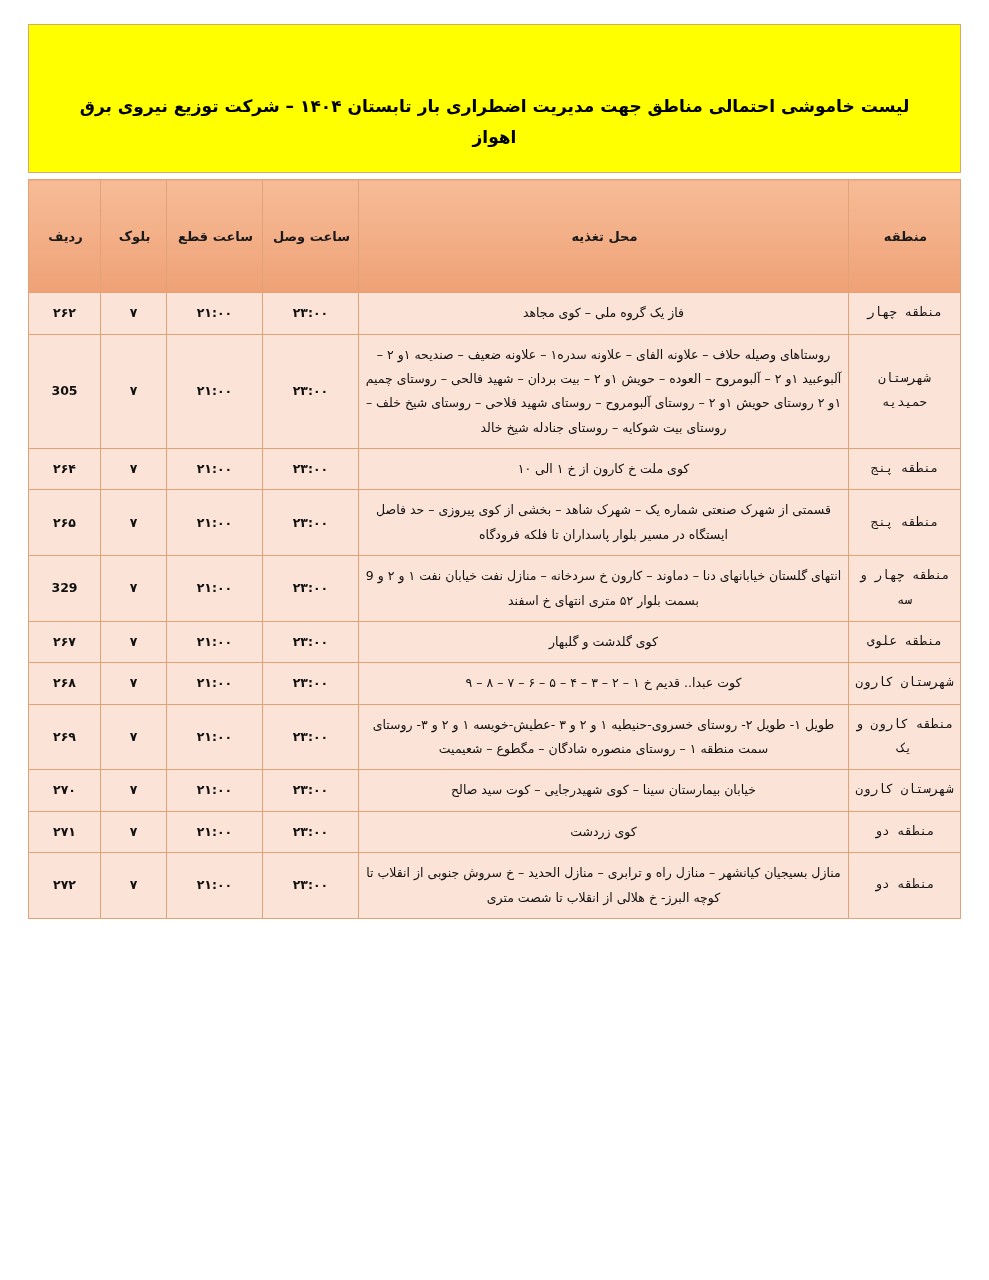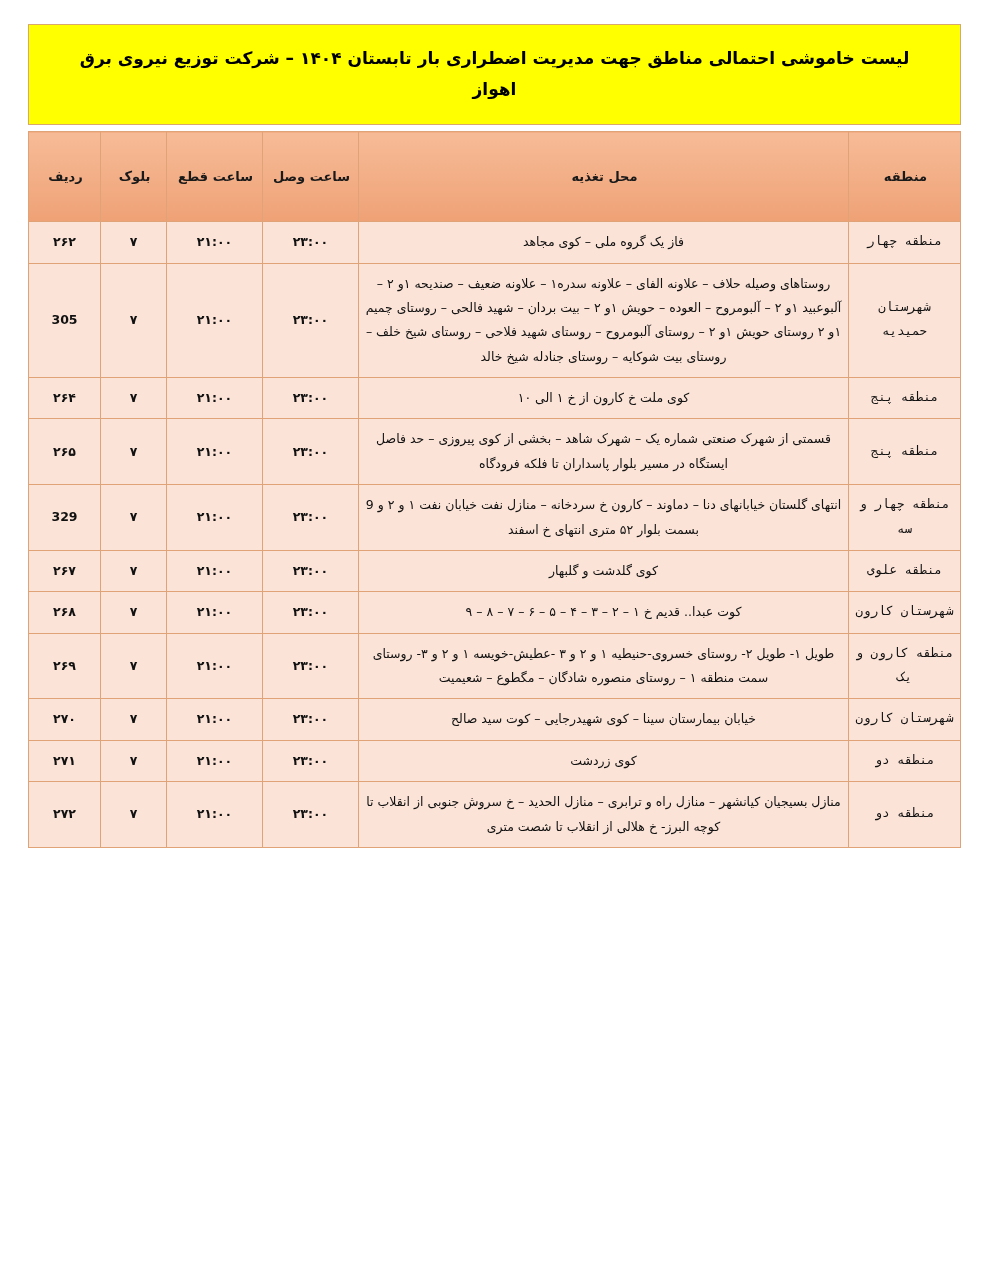--- a/index.html
+++ b/index.html
@@ -24,20 +24,21 @@
     text-align: center;
     padding: 18px 30px 20px 30px;
     box-sizing: border-box;
   }
   .banner-line {
     font-size: 17px;
     font-weight: bold;
     color: #000000;
     line-height: 1.8;
     letter-spacing: 0;
+    margin-top: 48px;
   }
   table.outage {
     width: 100%;
     border-collapse: collapse;
     table-layout: fixed;
     margin-top: 6px;
   }
   table.outage th, table.outage td {
     border: 1px solid #e0a378;
     text-align: center;
@@ -45,21 +46,21 @@
     font-size: 12.5px;
     line-height: 1.95;
     padding: 8px 6px;
     box-sizing: border-box;
   }
   table.outage thead th {
     background: linear-gradient(180deg, #f6bb96 0%, #f3b089 45%, #efa175 100%);
     font-weight: bold;
     font-size: 13px;
     color: #1a1a1a;
-    height: 90px;
+    height: 113px;
     padding-left: 8px;
   }
   table.outage tbody td {
     background: #fbe3d7;
     color: #111111;
   }
   col.c-radif { width: 72px; }
   col.c-blok  { width: 66px; }
   col.c-ghat  { width: 96px; }
   col.c-vasl  { width: 96px; }

